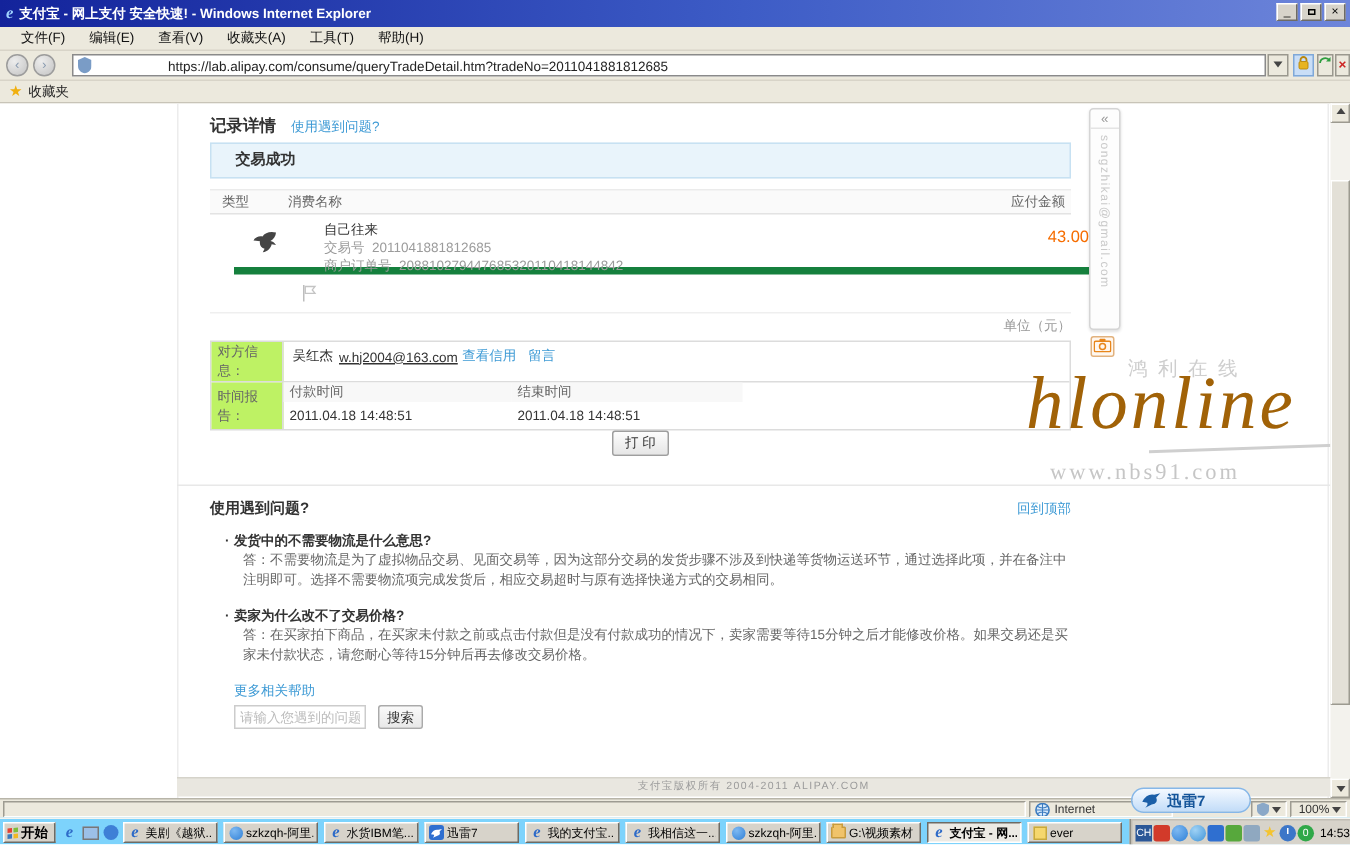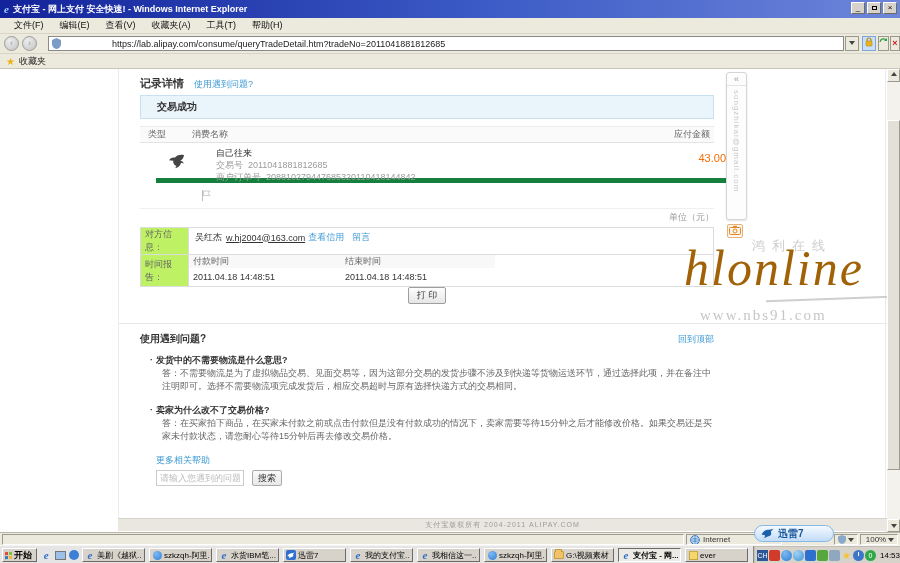--- a/index.html
+++ b/index.html
@@ -146,21 +146,21 @@
   #sb-zone{left:686px;width:96px;}
   #sb-zone span{margin-left:3px;}
   #sb-shield{left:834px;width:24px;justify-content:center;gap:2px;}
   #sb-zoom{left:860px;width:38px;justify-content:center;gap:2px;}
   #thunderwidget{position:absolute;left:754px;top:-8px;width:80px;height:17px;z-index:5;
     background:linear-gradient(#f4f9ff,#c2dcf8);border:1px solid #86b7e8;border-radius:9px;
     display:flex;align-items:center;padding:0 6px;gap:4px;}
   #thunderwidget .tw-label{font-size:10px;font-weight:bold;color:#15559a;}
 
   
-  #taskbar{position:absolute;left:0;top:545px;width:900px;height:18px;background:#e5e5e5;
+  #taskbar{position:absolute;left:0;top:545px;width:900px;height:18px;background:#7dd3fc;
     border-top:1px solid #f5f4f0;}
   #startbtn{position:absolute;left:2px;top:2px;width:35px;height:14px;background:#d7d3ca;
     border:1px solid;border-color:#fff #6e6b64 #6e6b64 #fff;display:flex;align-items:center;
     padding-left:2px;gap:2px;}
   #startbtn .slabel{font-size:9px;font-weight:bold;color:#000;}
   .winflag{display:inline-grid;grid-template-columns:3px 3px;grid-gap:1px;transform:skewY(-5deg);}
   .winflag i{width:3px;height:3px;display:block;}
   .winflag i:nth-child(1){background:#e34234;} .winflag i:nth-child(2){background:#7bbf3a;}
   .winflag i:nth-child(3){background:#3b77bc;} .winflag i:nth-child(4){background:#f1b822;}
   #quicklaunch{position:absolute;left:41px;top:2px;width:38px;height:14px;display:flex;align-items:center;gap:3px;}

